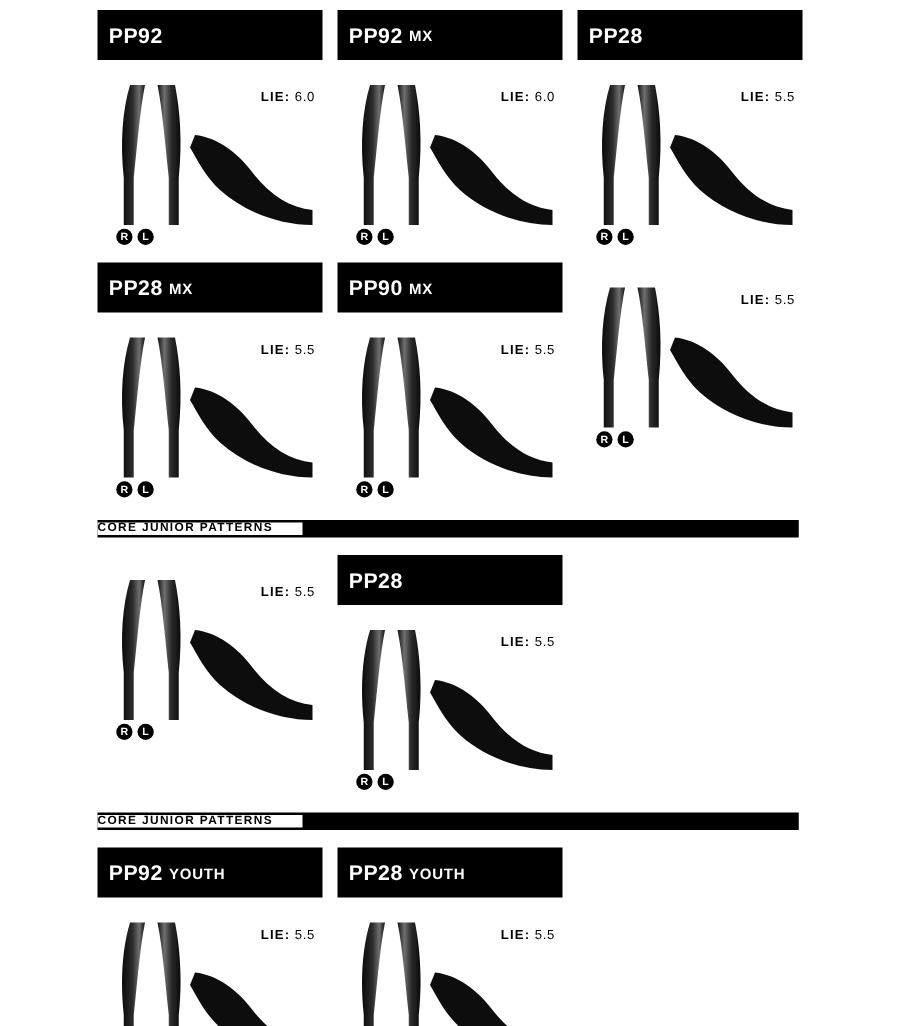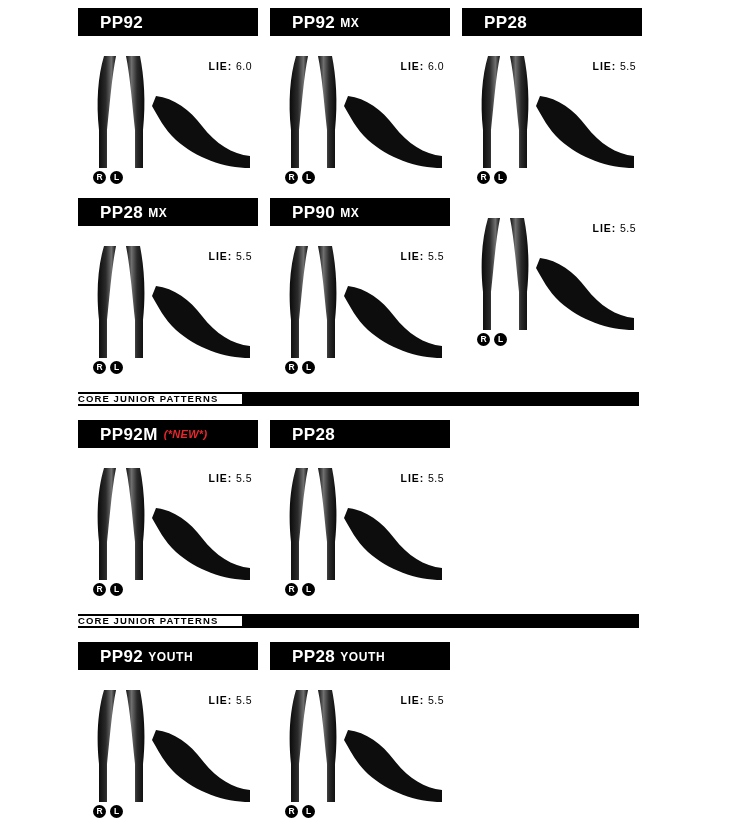--- a/index.html
+++ b/index.html
@@ -28,24 +28,24 @@
     padding-left: 78px;
     box-sizing: border-box;
   }
   .card {
     width: 180px;
     position: relative;
   }
   .card-header {
     background: #000000;
     color: #ffffff;
-    height: 28px;
+    height: 40px;
     display: flex;
     align-items: center;
-    padding: 0 22px;
+    padding: 0 9px;
     box-sizing: border-box;
   }
   .card-title {
     font-size: 17px;
     font-weight: bold;
     letter-spacing: 0.4px;
     line-height: 1;
   }
   .card-sub {
     font-size: 12px;
@@ -385,25 +385,20 @@
             <span class="dot">L</span>
           </div>
         </div>
       </div>
     </div>
     <div class="section-bar" style="margin-top:16px;margin-bottom:14px;">
       <span class="label">CORE JUNIOR PATTERNS</span>
     </div>
     <div class="row" style="margin-bottom:12px;">
       <div class="card">
-        <div class="card-header">
-          <span class="card-title">PP92M</span>
-
-          <span class="card-new">(*NEW*)</span>
-        </div>
         <div class="card-body">
           <div class="lie">
             <b>LIE:</b>
             <span class="val">5.5</span>
           </div>
 
   <svg class="art" viewBox="0 0 180 136" xmlns="http://www.w3.org/2000/svg">
     <defs>
       <linearGradient id="g1" x1="0" y1="0" x2="1" y2="0">
         <stop offset="0%" stop-color="#0a0a0a"></stop>

